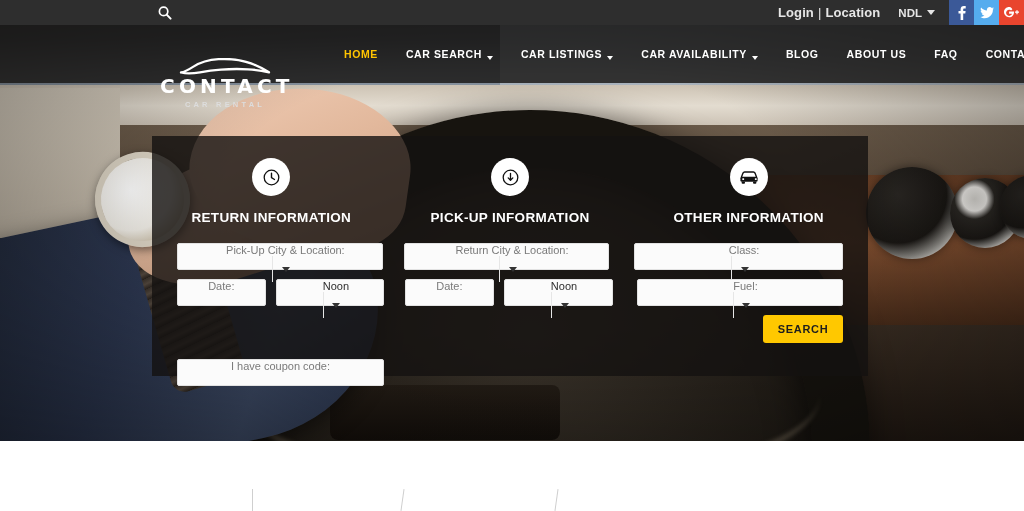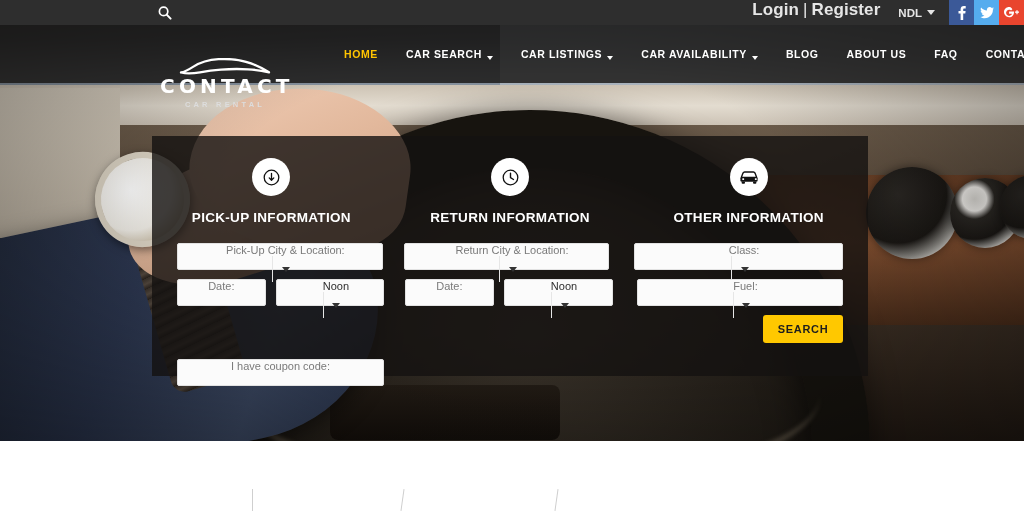--- a/index.html
+++ b/index.html
@@ -23,22 +23,22 @@
   .topbar-search {
     position: absolute; left: 157px; top: 5px;
     width: 16px; height: 16px;
     cursor: pointer;
   }
   .topbar-right {
     position: absolute; right: 0; top: 0;
     height: 25px; display: flex; align-items: stretch;
   }
   .auth-links {
-    display: flex; 
-    color: #e6e6e6; font-size: 17px; font-weight: bold;
+    display: flex; align-items: center;
+    color: #e6e6e6; font-size: 13px; font-weight: bold;
     letter-spacing: .1px;
     padding-right: 8px;
   }
   .auth-links span, .auth-links a {
     color: #e6e6e6; text-decoration: none; cursor: pointer;
   }
   .auth-sep { margin: 0 4px; color: #b9b9b9; font-weight: normal; }
   .lang-select {
     display: flex; align-items: center; gap: 5px;
     color: #e6e6e6; font-size: 11.5px; font-weight: bold;
@@ -313,21 +313,21 @@
       <svg width="16" height="16" viewBox="0 0 16 16">
         <circle cx="6.6" cy="6.4" r="4.2" fill="none" stroke="#ffffff" stroke-width="1.7"></circle>
         <line x1="9.7" y1="9.6" x2="13.6" y2="13.6" stroke="#ffffff" stroke-width="2" stroke-linecap="round"></line>
       </svg>
     </span>
 
     <div class="topbar-right">
       <div class="auth-links">
         <span>Login</span>
         <span class="auth-sep">|</span>
-        <span>Register</span>
+        <span>Location</span>
       </div>
       <div class="lang-select">
         <span>NDL</span>
         <span class="caret-down"></span>
       </div>
       <div class="social fb">
         <svg width="8" height="14" viewBox="0 0 8 14">
             <path d="M5.2 14V7.6h2.1l.3-2.5H5.2V3.6c0-.7.2-1.2 1.2-1.2h1.3V.1C7.5.1 6.7 0 5.8 0 3.9 0 2.6 1.2 2.6 3.3v1.8H.5v2.5h2.1V14z" fill="#fff"></path>
           </svg>
       </div>
@@ -385,33 +385,33 @@
     </div>
   </div>
 
   <div class="panel">
 
     <div class="panel-cols">
       <div class="panel-col">
         <div class="circle-icon">
           <svg width="17" height="17" viewBox="0 0 17 17">
             <circle cx="8.5" cy="8.5" r="7.3" fill="none" stroke="#111" stroke-width="1.3"></circle>
-            <path d="M8.5 4.3v6.4M8.5 11.3l-2.3-2.4M8.5 11.3l2.3-2.4" fill="none" stroke="#111" stroke-width="1.3" stroke-linecap="round" stroke-linejoin="round"></path>
-          </svg>
-        </div>
-        <div class="col-title">PICK-UP INFORMATION</div>
+            <path d="M8.5 4.3v4.4l3 1.8" fill="none" stroke="#111" stroke-width="1.4" stroke-linecap="round" stroke-linejoin="round"></path>
+          </svg>
+        </div>
+        <div class="col-title">RETURN INFORMATION</div>
       </div>
       <div class="panel-col">
         <div class="circle-icon">
           <svg width="17" height="17" viewBox="0 0 17 17">
             <circle cx="8.5" cy="8.5" r="7.3" fill="none" stroke="#111" stroke-width="1.3"></circle>
-            <path d="M8.5 4.3v4.4l3 1.8" fill="none" stroke="#111" stroke-width="1.4" stroke-linecap="round" stroke-linejoin="round"></path>
-          </svg>
-        </div>
-        <div class="col-title">RETURN INFORMATION</div>
+            <path d="M8.5 4.3v6.4M8.5 11.3l-2.3-2.4M8.5 11.3l2.3-2.4" fill="none" stroke="#111" stroke-width="1.3" stroke-linecap="round" stroke-linejoin="round"></path>
+          </svg>
+        </div>
+        <div class="col-title">PICK-UP INFORMATION</div>
       </div>
       <div class="panel-col">
         <div class="circle-icon">
           <svg width="20" height="16" viewBox="0 0 20 16">
             <path d="M2.4 8.2 4 4.1c.3-.7.9-1.1 1.6-1.1h8.8c.7 0 1.3.4 1.6 1.1l1.6 4.1" fill="none" stroke="#111" stroke-width="1.4" stroke-linecap="round" stroke-linejoin="round"></path>
             <rect x="1.4" y="7.8" width="17.2" height="5" rx="1.5" fill="#111"></rect>
             <rect x="2.6" y="12.6" width="3.4" height="2.2" rx="1" fill="#111"></rect>
             <rect x="14" y="12.6" width="3.4" height="2.2" rx="1" fill="#111"></rect>
             <rect x="3.2" y="9.3" width="2" height="1.6" rx=".6" fill="#fff"></rect>
             <rect x="15.8" y="9.3" width="2" height="1.6" rx=".6" fill="#fff"></rect>

